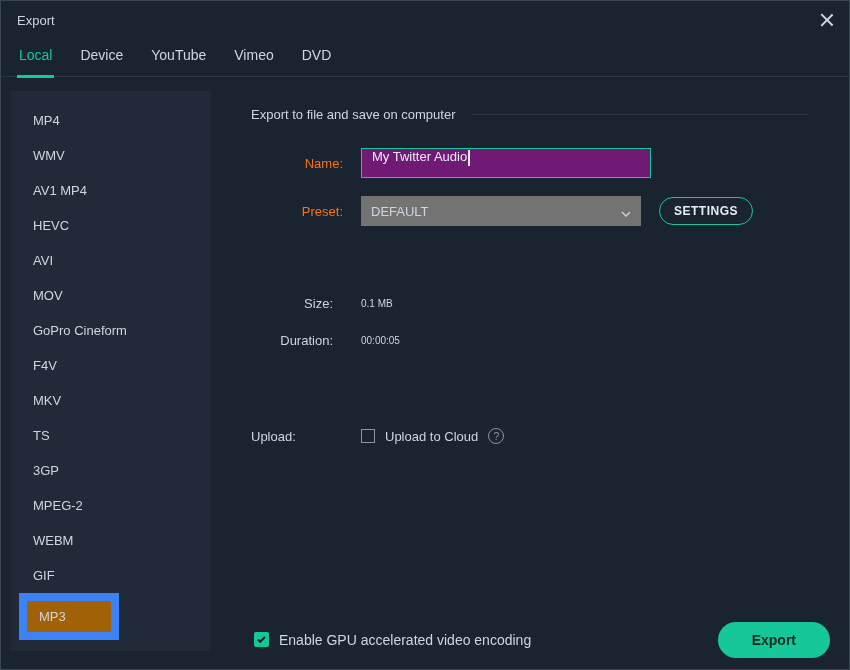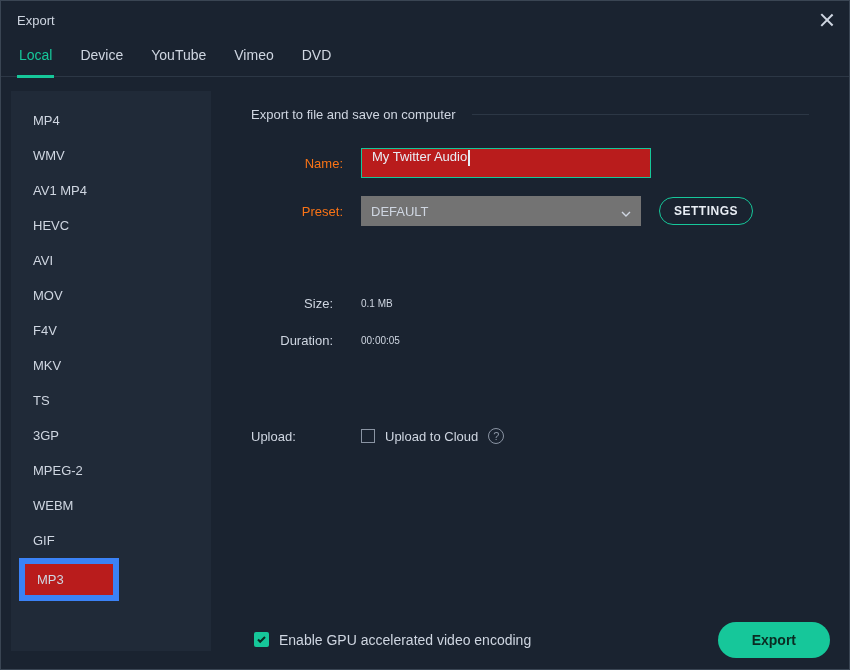--- a/index.html
+++ b/index.html
@@ -49,22 +49,22 @@
     display: flex; flex-direction: column; gap: 0;
     margin: 14px 0 0 10px;
     height: 560px;
   }
   .fmt {
     padding: 10px 14px;
     color: #cfd6e1; font-size: 13px;
     cursor: pointer;
   }
   .fmt.selected {
-    background: #b91c1c;
-    border: 6px solid #3b82f6;
+    background: #a16207;
+    border: 8px solid #3b82f6;
     padding: 8px 12px;
     width: 100px;
   }
 
   .main {
     flex: 1;
     padding: 30px 40px 10px 40px;
     position: relative;
   }
   .section-header {
@@ -78,21 +78,21 @@
 
   .form-row {
     display: flex; align-items: center; margin-bottom: 18px;
   }
   .form-row .lbl {
     width: 110px; text-align: right; padding-right: 18px;
     color: #f97316; font-size: 13px;
   }
   .input-name {
     flex: 0 0 290px; height: 30px;
-    background: #b91c1c;
+    background: #701a75;
     border: 1px solid #16c79a;
     color: #e8edf4; padding: 0 10px; font-size: 13px;
     outline: none;
   }
   .input-save-wrap {
     flex: 0 0 290px; height: 30px;
     background: #161d28; border: none;
     display: flex; align-items: center; padding: 0 10px;
   }
   .input-save-wrap .val { flex: 1; color: #cfd6e1; font-size: 13px; }
@@ -166,20 +166,21 @@
 </div>
 
 <div class="content">
   <div class="sidebar">
     <div class="fmt">MP4</div>
     <div class="fmt">WMV</div>
     <div class="fmt">AV1 MP4</div>
     <div class="fmt">HEVC</div>
     <div class="fmt">AVI</div>
     <div class="fmt">MOV</div>
+    <div class="fmt">GoPro Cineform</div>
     <div class="fmt">F4V</div>
     <div class="fmt">MKV</div>
     <div class="fmt">TS</div>
     <div class="fmt">3GP</div>
     <div class="fmt">MPEG-2</div>
     <div class="fmt">WEBM</div>
     <div class="fmt">GIF</div>
     <div class="fmt selected">MP3</div>
   </div>
 

